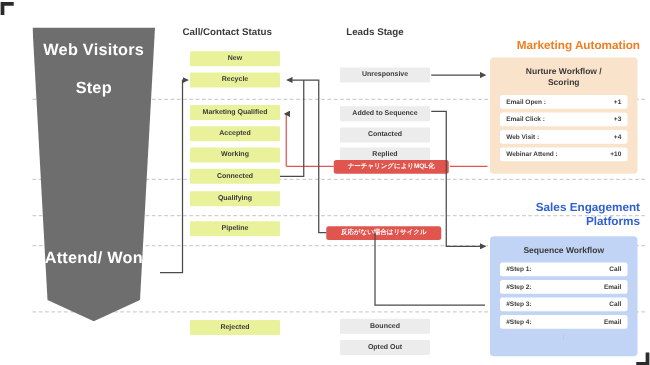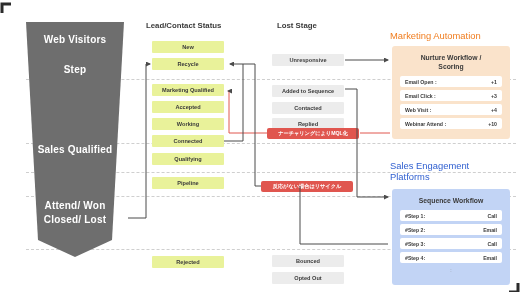--- a/index.html
+++ b/index.html
@@ -12,21 +12,21 @@
   }
   #root{position:relative;width:520px;height:292px;}
 
   
   .sep{position:absolute;left:26px;right:4px;height:0;border-top:1px dashed #cfcfcf;}
 
   
   .funnel{position:absolute;left:26px;top:22px;width:98px;height:235px;}
   .funnel svg{display:block;}
   .funnel-label{
-    position:absolute;color:#ffffff;font-size:10px;font-weight:bold;
+    position:absolute;color:#ffffff;font-size:13px;font-weight:bold;
     width:100%;text-align:center;letter-spacing:.2px;line-height:11px;
   }
 
   
   .col-head{
     position:absolute;font-size:7.8px;font-weight:bold;color:#3b3b3b;
     white-space:nowrap;
   }
 
   
@@ -36,21 +36,21 @@
     white-space:nowrap;overflow:hidden;
   }
   .chip.lead{background:#e9f29a;width:72px;left:152px;}
   .chip.touch{background:#ececec;width:72px;left:272px;}
   .chip.red{
     background:#e0564f;color:#ffffff;font-size:5.2px;border-radius:2px;
   }
 
   
   .panel-title{
-    position:absolute;text-align:left;font-size:9.4px;font-weight:normal;
+    position:absolute;text-align:right;font-size:9.4px;font-weight:bold;
     line-height:11px;white-space:nowrap;
   }
   .panel{position:absolute;border-radius:3px;}
   .panel-head{
     text-align:center;font-size:6.8px;font-weight:bold;color:#3a3a3a;
     line-height:9px;padding-top:7px;padding-bottom:5px;
   }
   .panel-row{
     margin:0 8px 3px 8px;background:#ffffff;border-radius:2px;height:11px;
     display:flex;align-items:center;justify-content:space-between;
@@ -80,27 +80,25 @@
   <div class="sep" style="top:172px;"></div>
   <div class="sep" style="top:196px;"></div>
   <div class="sep" style="top:249px;"></div>
 
   <div class="funnel">
     <svg width="98" height="235" viewBox="0 0 98 235">
       <polygon points="0,0 98,0 86,218 49,235 12,218" fill="#6e6e6e"></polygon>
     </svg>
     <div class="funnel-label" style="top:12px;">Web Visitors</div>
     <div class="funnel-label" style="top:42px;">Step</div>
-    <div class="funnel-label" style="top:122px;">Sales Qualified</div>
     <div class="funnel-label" style="top:178px;">Attend/ Won</div>
-    <div class="funnel-label" style="top:192px;">Closed/ Lost</div>
   </div>
 
-  <div class="col-head" style="left:146px;top:21px;">Lead/Contact Status</div>
-  <div class="col-head" style="left:277px;top:21px;">Lost Stage</div>
+  <div class="col-head" style="left:146px;top:21px;">Call/Contact Status</div>
+  <div class="col-head" style="left:277px;top:21px;">Leads Stage</div>
 
   <div class="chip lead" style="top:41px;">New</div>
   <div class="chip lead" style="top:58px;">Recycle</div>
   <div class="chip lead" style="top:84px;">Marketing Qualified</div>
   <div class="chip lead" style="top:101px;">Accepted</div>
   <div class="chip lead" style="top:118px;">Working</div>
   <div class="chip lead" style="top:135px;">Connected</div>
   <div class="chip lead" style="top:153px;">Qualifying</div>
   <div class="chip lead" style="top:177px;">Pipeline</div>
   <div class="chip lead" style="top:256px;">Rejected</div>

